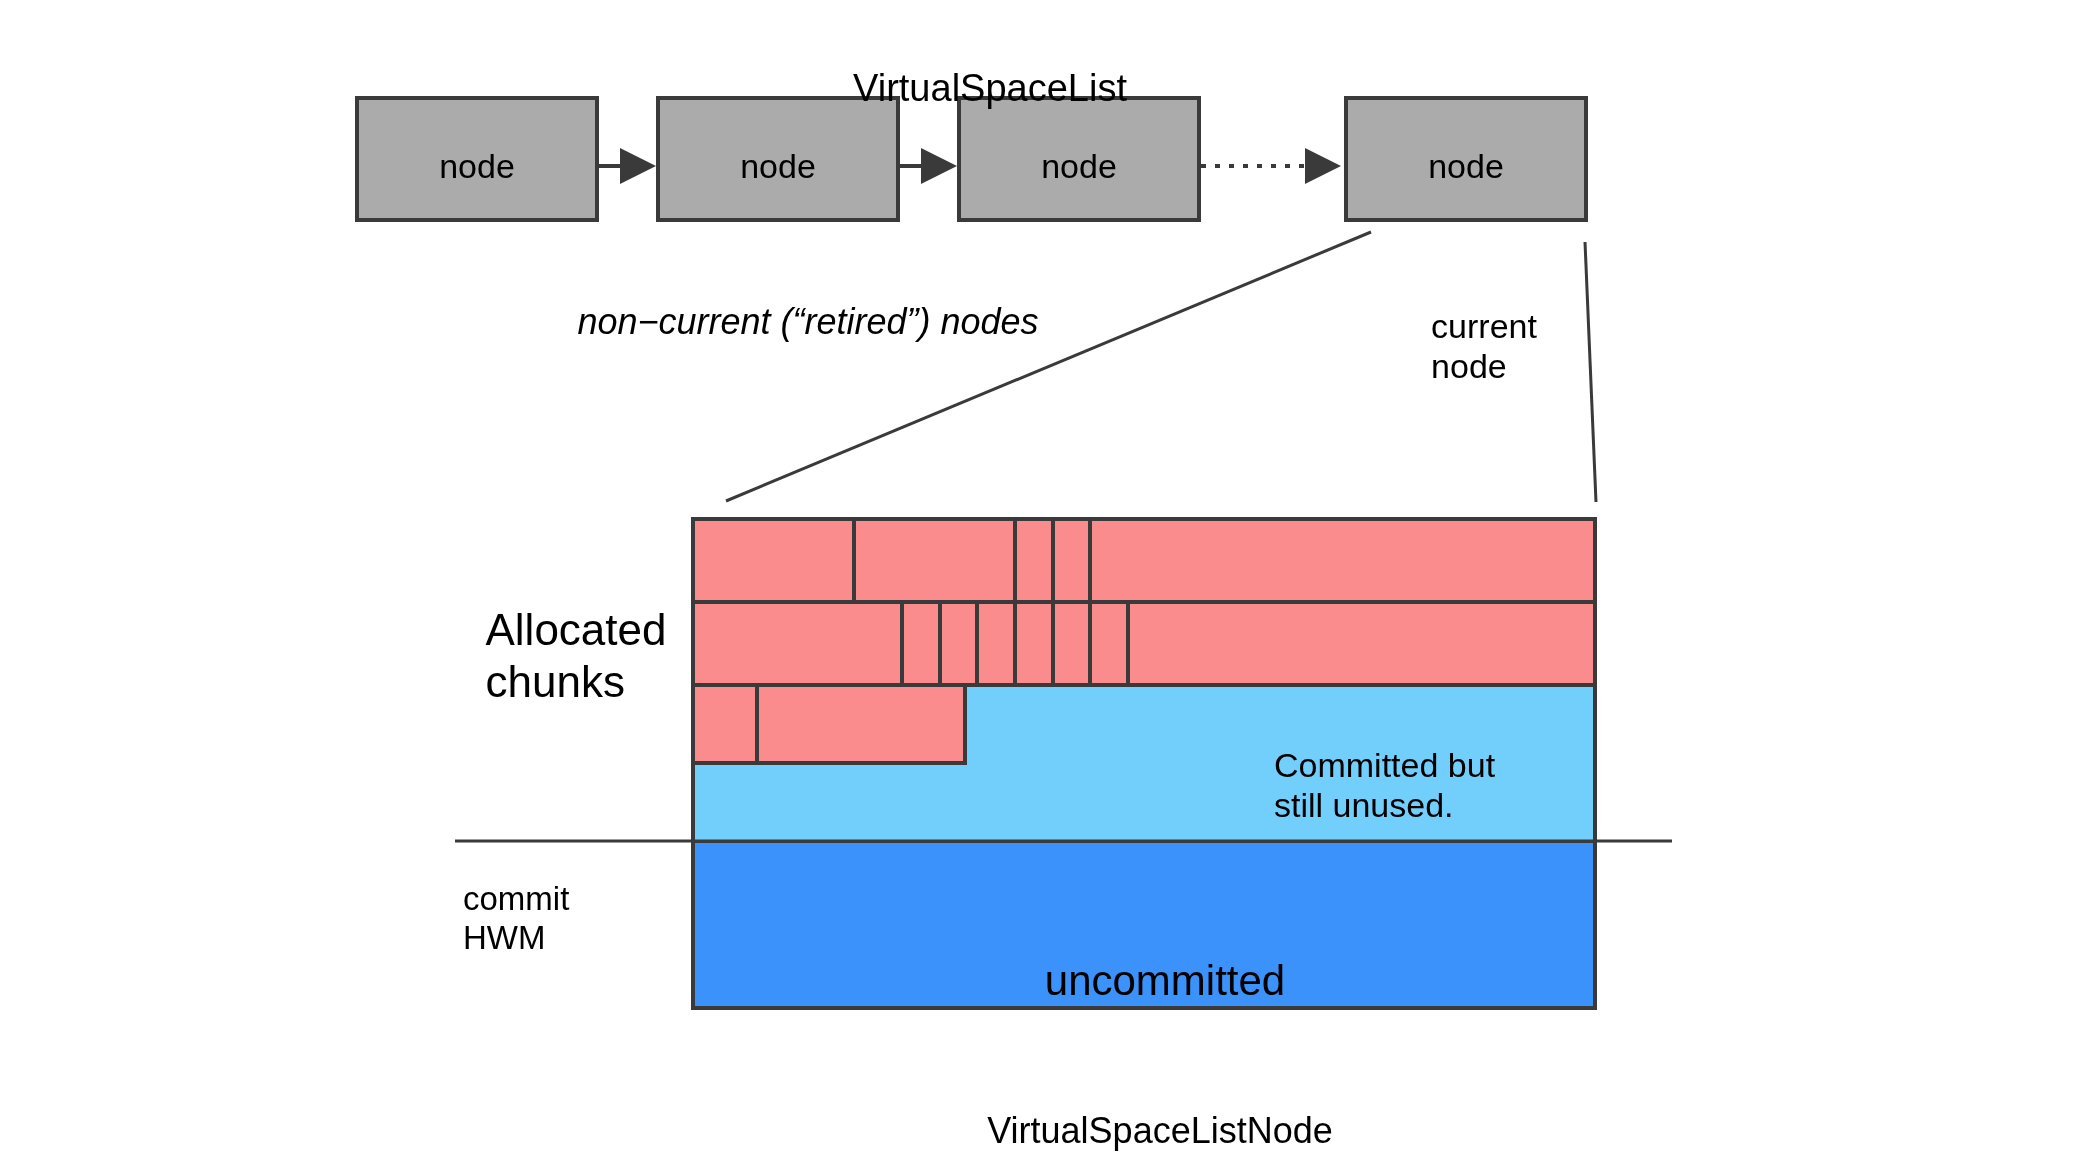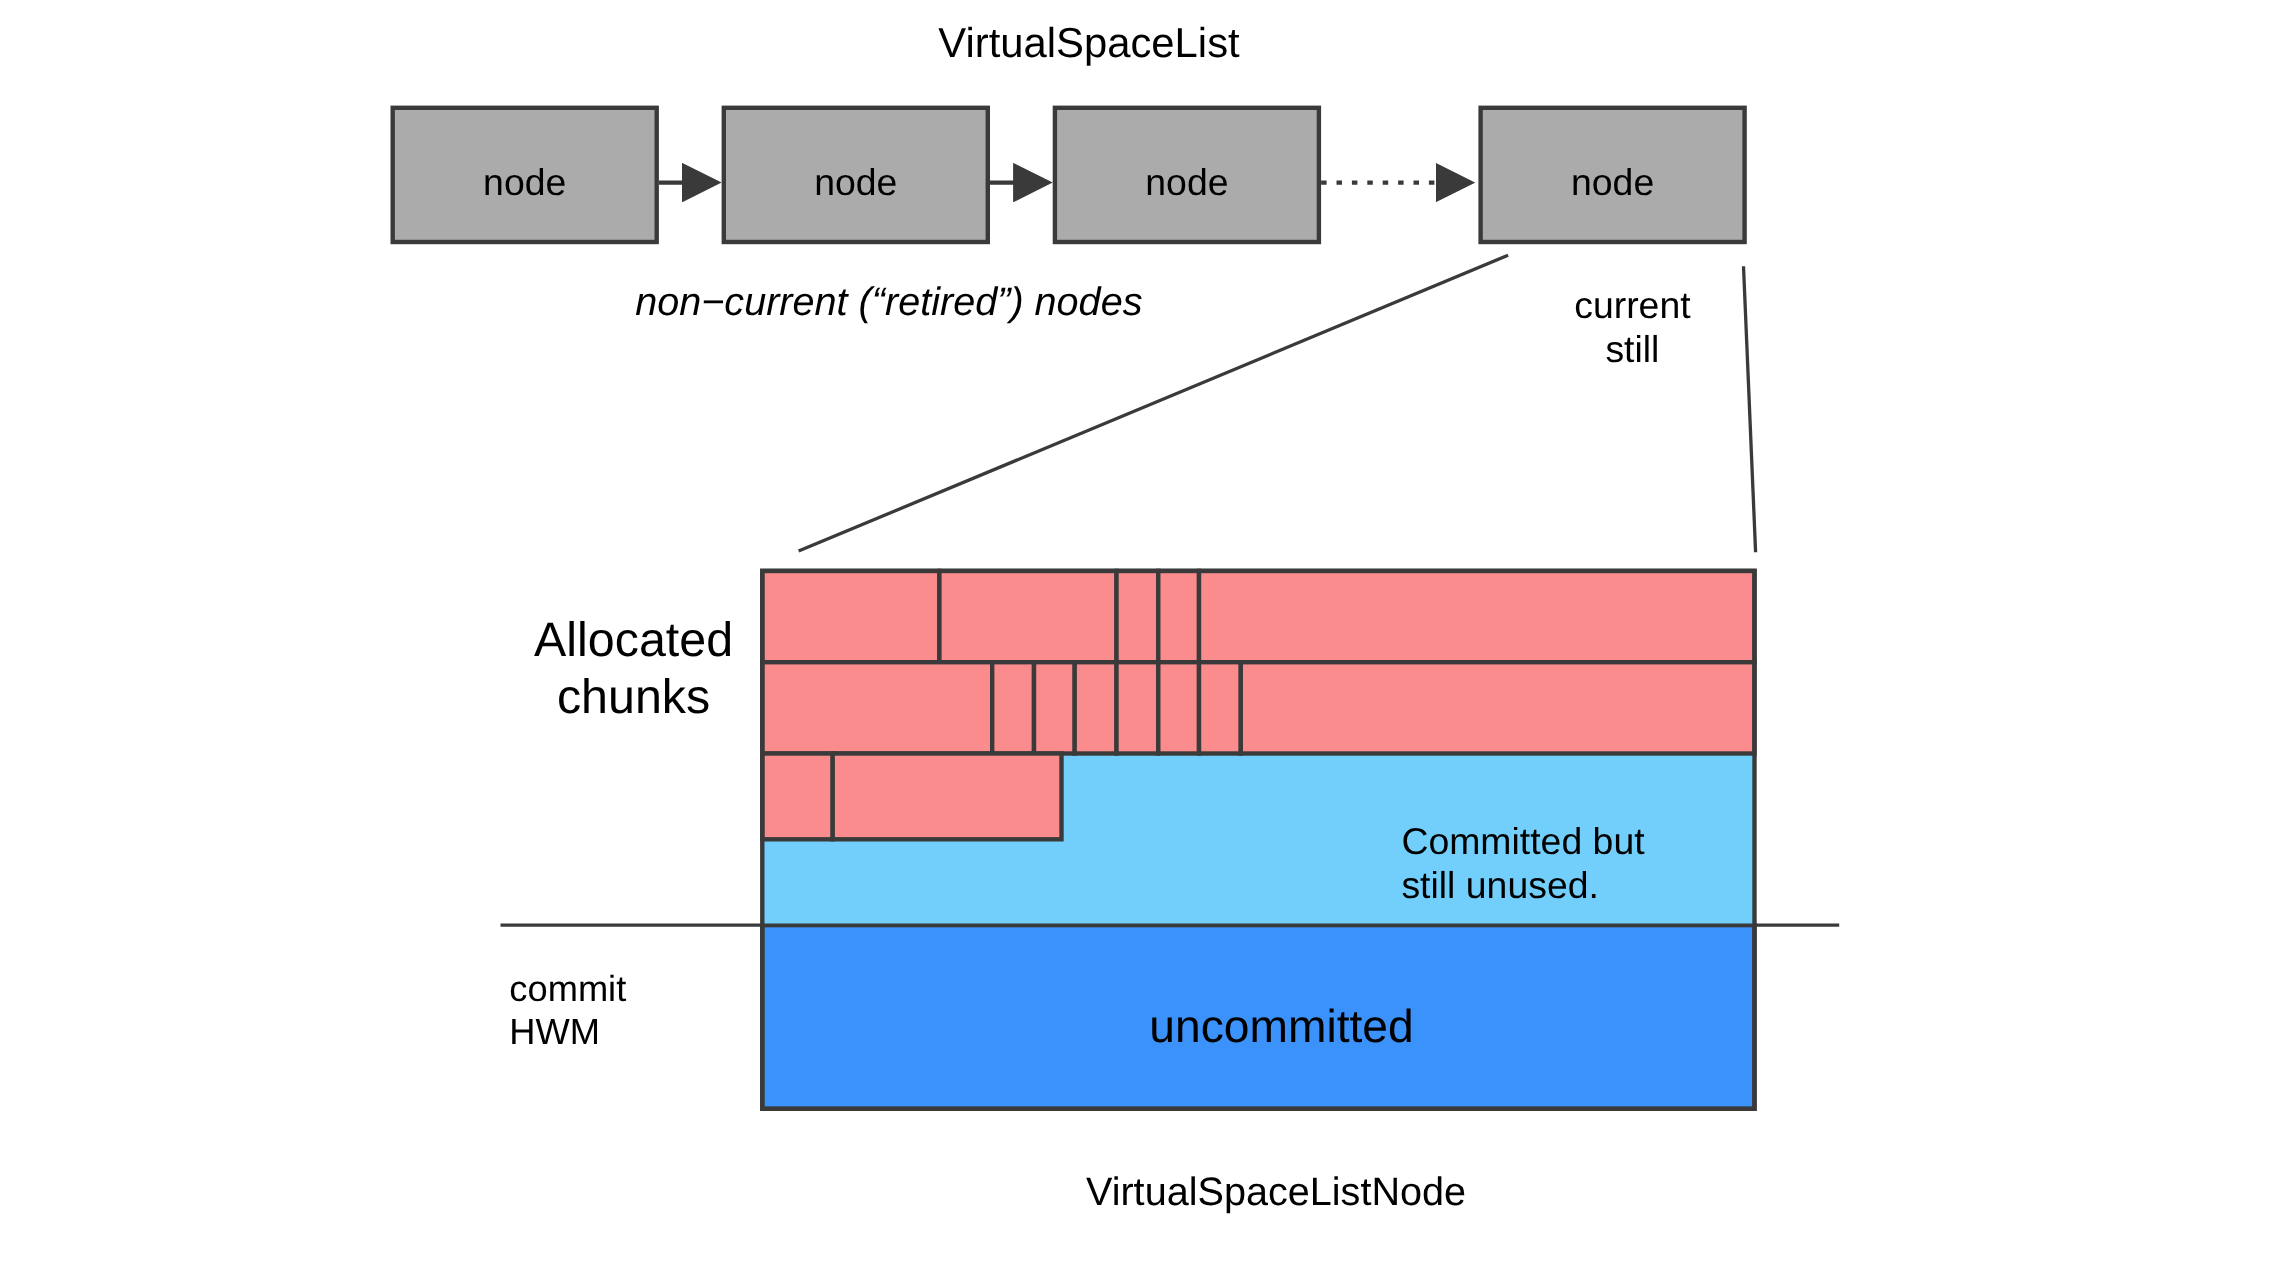--- a/index.html
+++ b/index.html
@@ -26,22 +26,23 @@
     height: 1154px;
     pointer-events: none;
   }
   .txt {
     position: absolute;
     white-space: pre;
     line-height: 1.18;
     color: #000000;
   }
   .center {
-    text-align: center;
+    text-align: left;
     transform: translateX(-50%);
+    margin-top: 48px;
   }
   .title-vsl {
     font-size: 38px;
     top: 18px;
     left: 990px;
   }
   .node-label {
     font-size: 34px;
     width: 240px;
     transform: none;
@@ -160,21 +161,21 @@
 
   <div class="txt center title-vsl">VirtualSpaceList</div>
 
   <div class="txt node-label" style="left:357px; top:146px;">node</div>
   <div class="txt node-label" style="left:658px; top:146px;">node</div>
   <div class="txt node-label" style="left:959px; top:146px;">node</div>
   <div class="txt node-label" style="left:1346px; top:146px;">node</div>
 
   <div class="txt center retired-label">non−current (“retired”) nodes</div>
   <div class="txt center current-label">current
-still</div>
+node</div>
 
   <div class="txt center allocated-label">Allocated
 chunks</div>
   <div class="txt committed-label">Committed but
 still unused.</div>
   <div class="txt hwm-label">commit
 HWM</div>
   <div class="txt center caption-vsln">VirtualSpaceListNode</div>
 
   <div class="txt center uncommitted-label">uncommitted</div>

